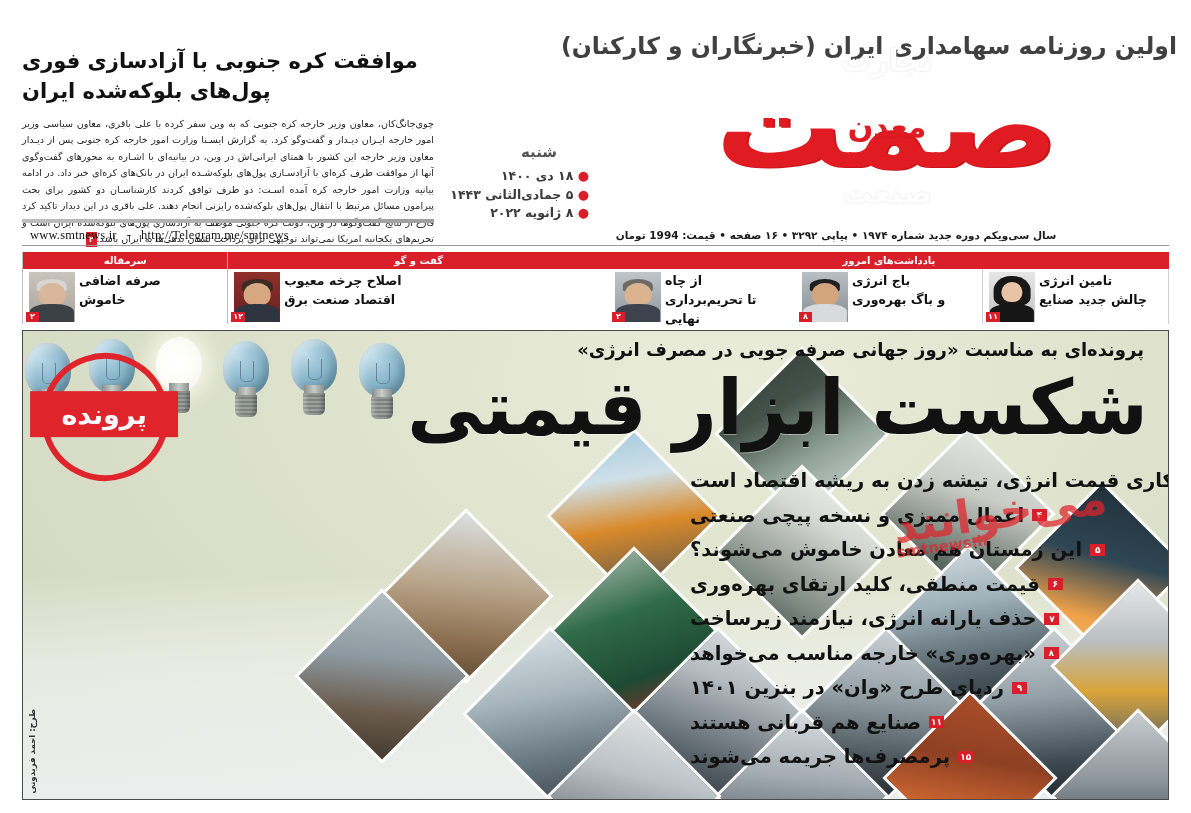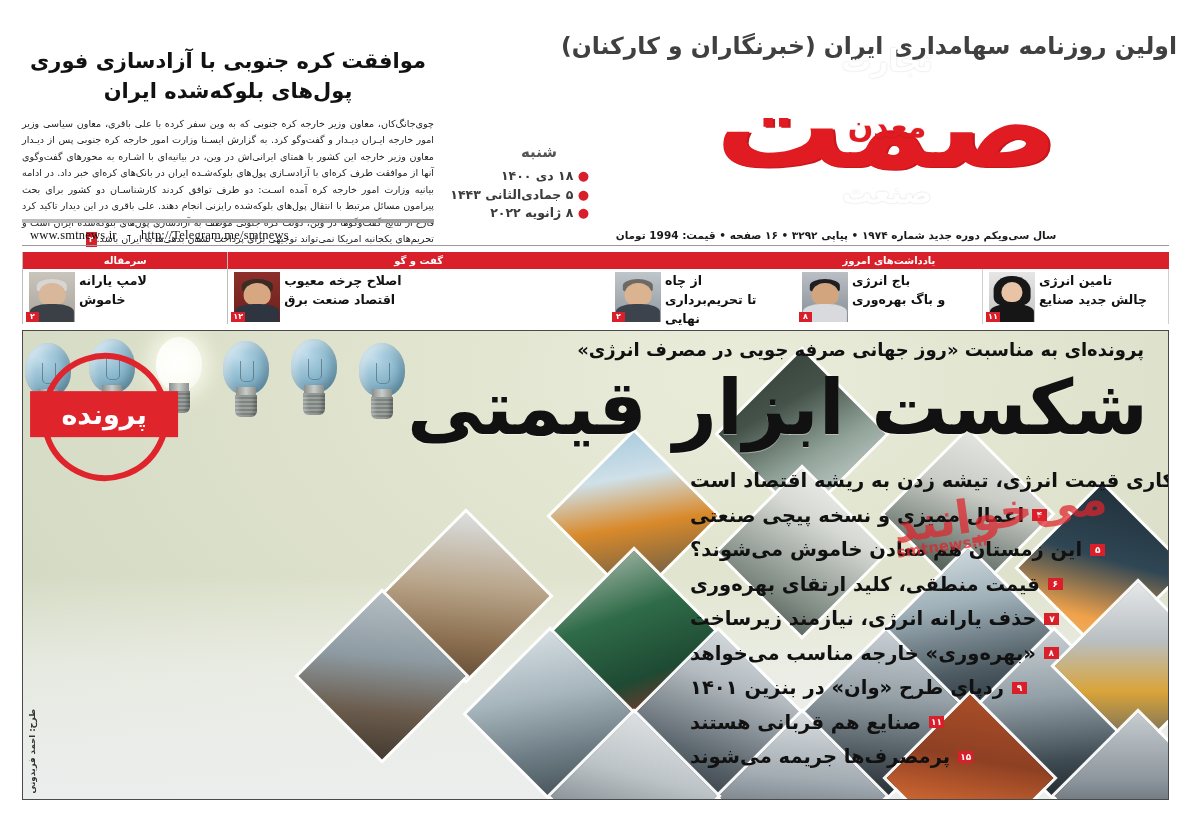--- a/index.html
+++ b/index.html
@@ -114,21 +114,21 @@
   }
 
   
   #lead-article {
     position: absolute;
     top: 46px;
     left: 22px;
     width: 412px;
   }
   #lead-title {
-    text-align: center;
+    text-align: left;
     font-size: 21px;
     font-weight: bold;
     color: #111;
     line-height: 1.45;
     letter-spacing: -0.4px;
   }
   #lead-body {
     margin-top: 9px;
     font-size: 9.6px;
     line-height: 1.72;
@@ -566,21 +566,21 @@
         <div class="teaser" style="width:204px">
           <div class="t-photo">
             <div class="face">
               <div class="bg" style="background:linear-gradient(#c9c5bd,#a8a49c)"></div>
               <div class="hair" style="background:#d8d6d2"></div>
               <div class="head" style="background:#d9b79a"></div>
               <div class="body" style="background:#3b3f46"></div>
             </div>
           </div>
           <div class="t-text">
-            <div>لامپ یارانه</div>
+            <div>صرفه اضافی</div>
             <div>خاموش</div>
           </div>
           <div class="t-badge">۲</div>
         </div>
       </div>
     </div>
 
     <div class="teaser-group" style="width:382px">
       <div class="group-head">گفت و گو</div>
       <div class="group-items">

